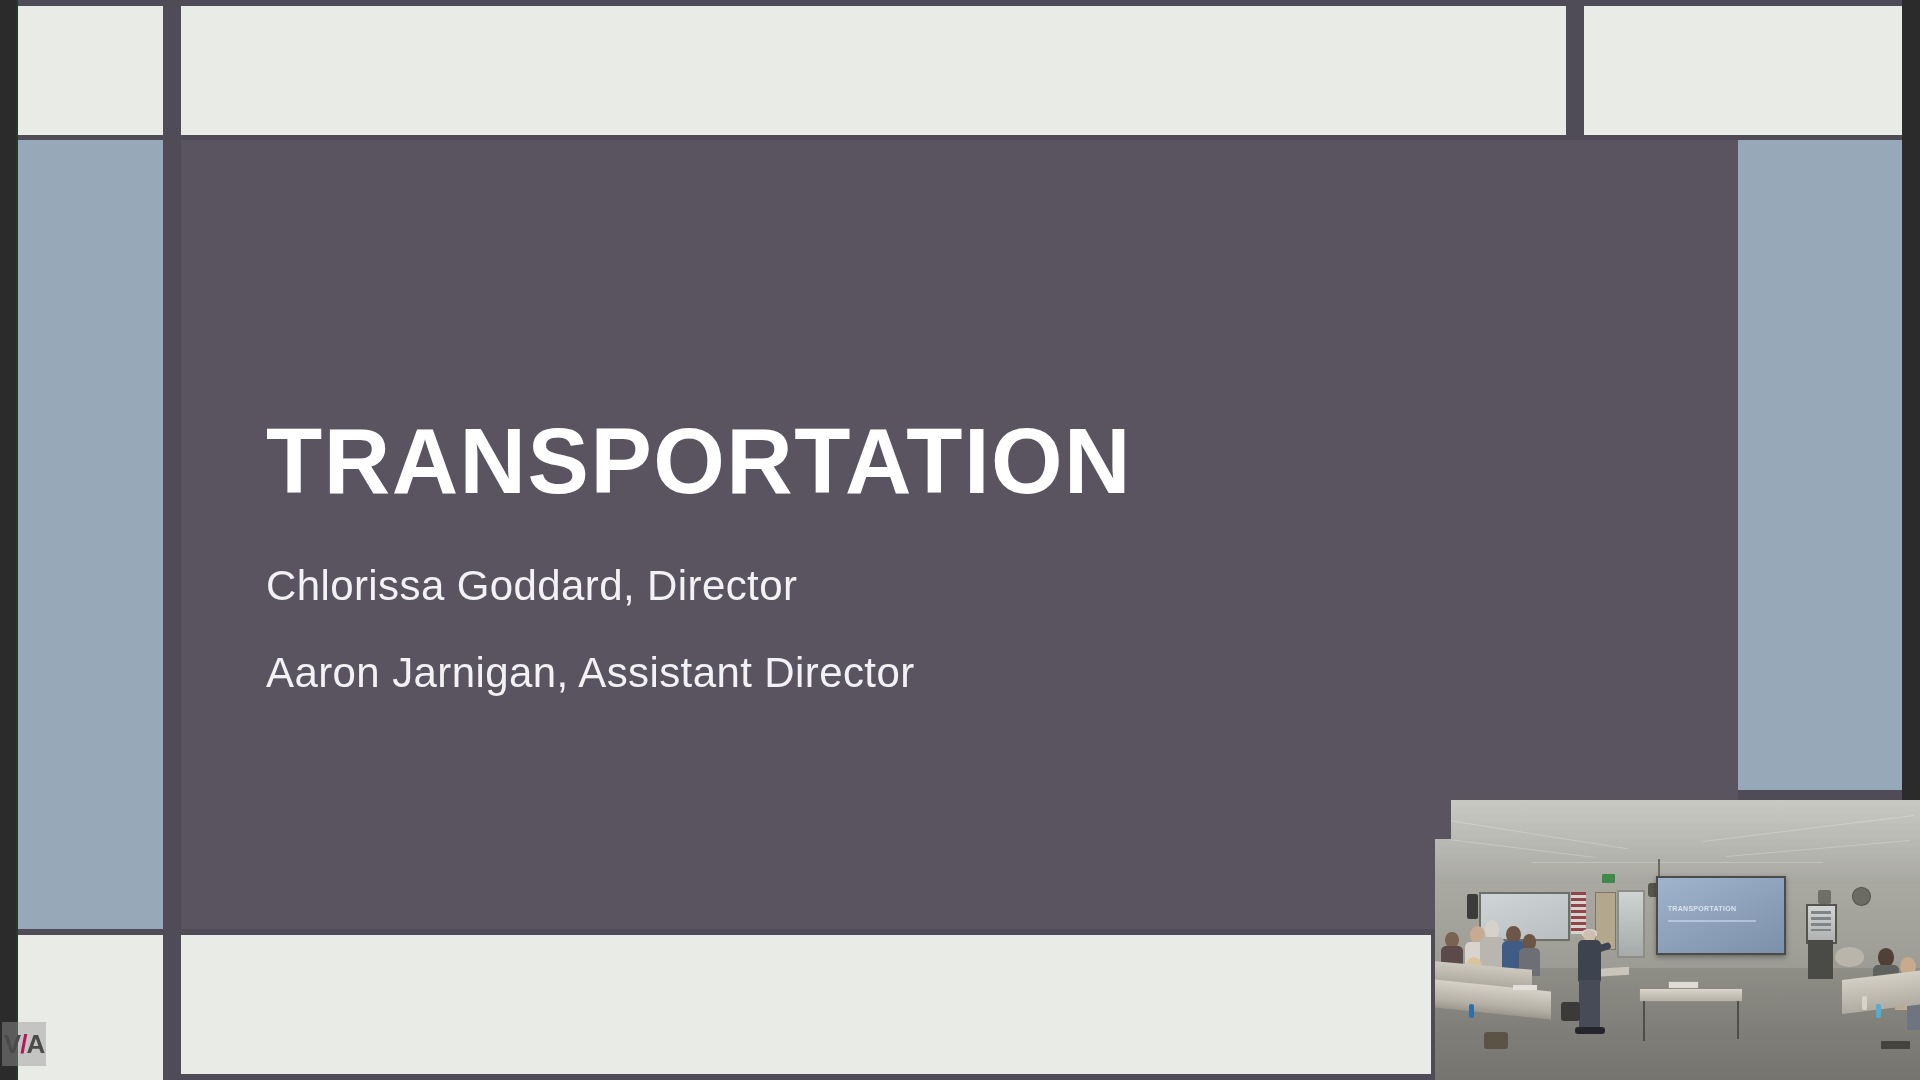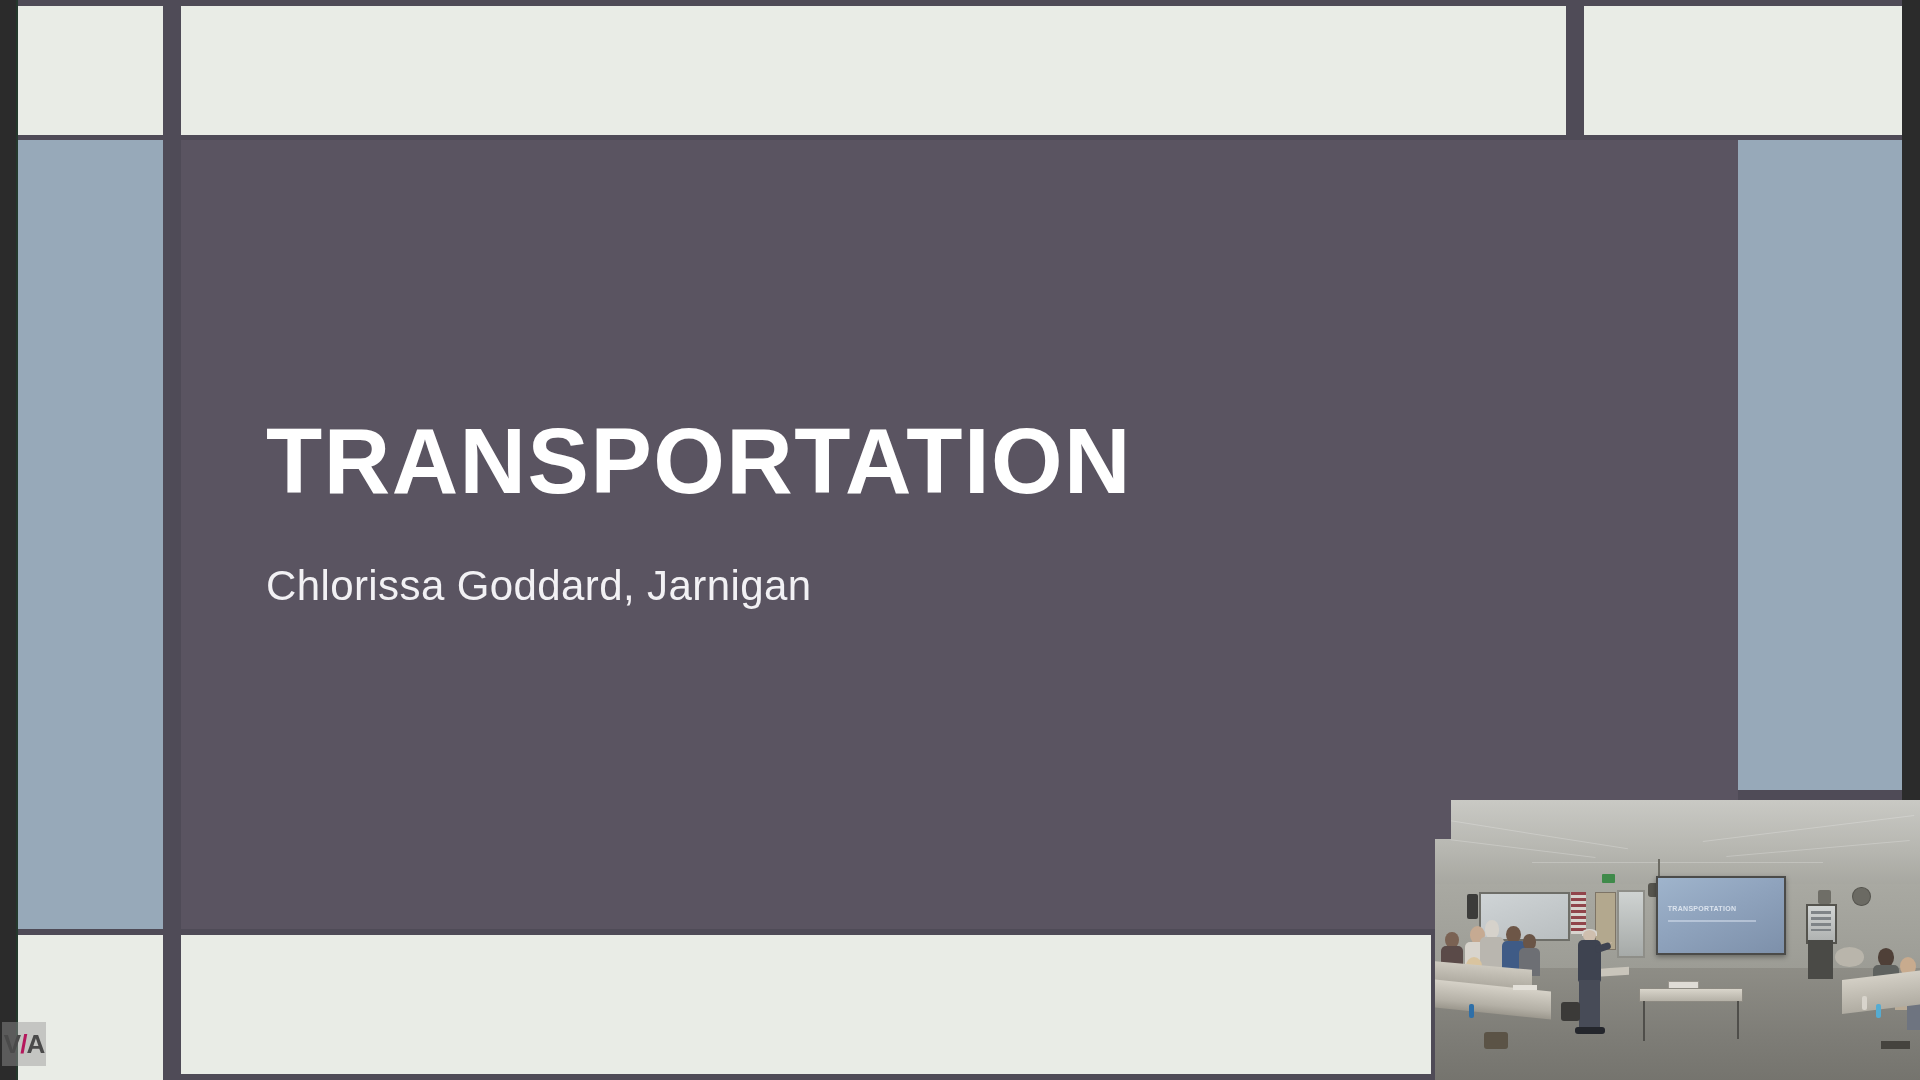--- a/index.html
+++ b/index.html
@@ -510,21 +510,22 @@
     <div class="light-panel" id="panel-top-left"></div>
     <div class="light-panel" id="panel-top-center"></div>
     <div class="light-panel" id="panel-top-right"></div>
 
     <div class="accent-bar" id="accent-bar-left"></div>
     <div class="accent-bar" id="accent-bar-right"></div>
 
     <div id="slide-content-plate">
       <div id="slide-text-block">
         <h1 id="slide-title">TRANSPORTATION</h1>
-        <p class="slide-subtitle">Chlorissa Goddard, Jarnigan</p>
+        <p class="slide-subtitle">Chlorissa Goddard, Director</p>
+        <p class="slide-subtitle">Aaron Jarnigan, Assistant Director</p>
       </div>
     </div>
 
     <div class="light-panel" id="panel-bottom-left"></div>
     <div class="light-panel" id="panel-bottom-center"></div>
 
   </div>
 
   <div id="pip-camera-feed">
     <div id="pip-scene">

